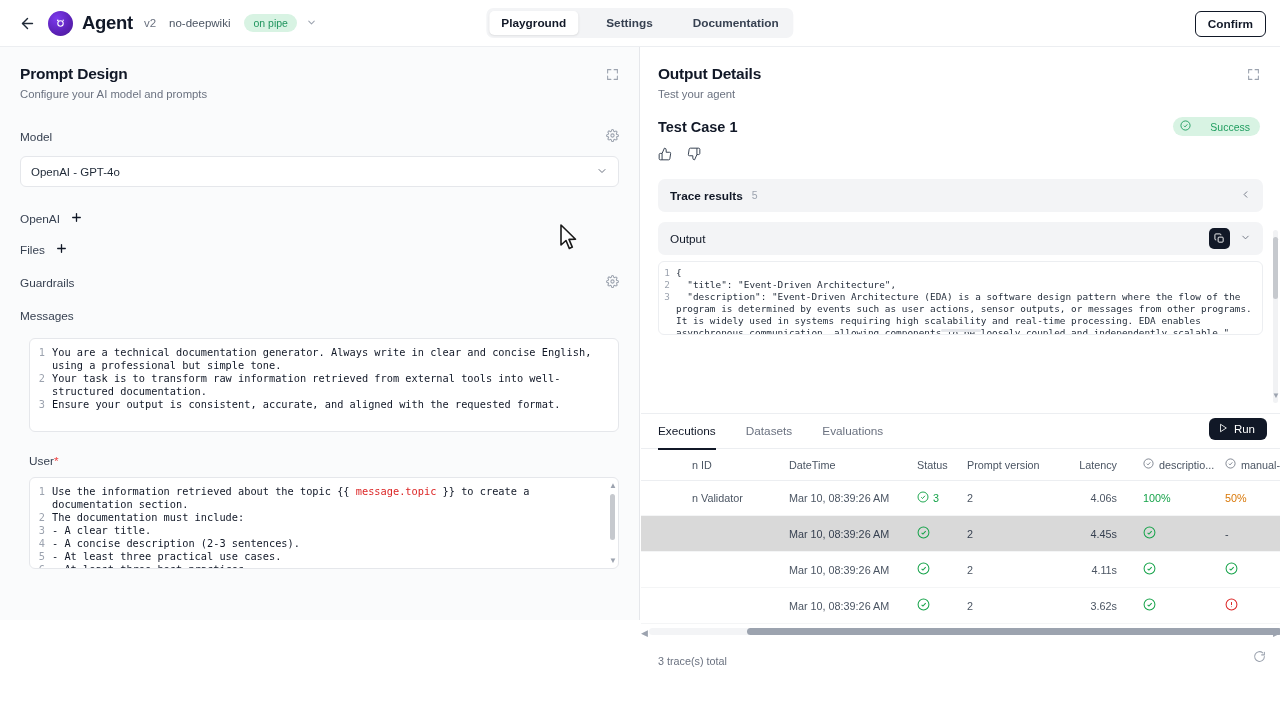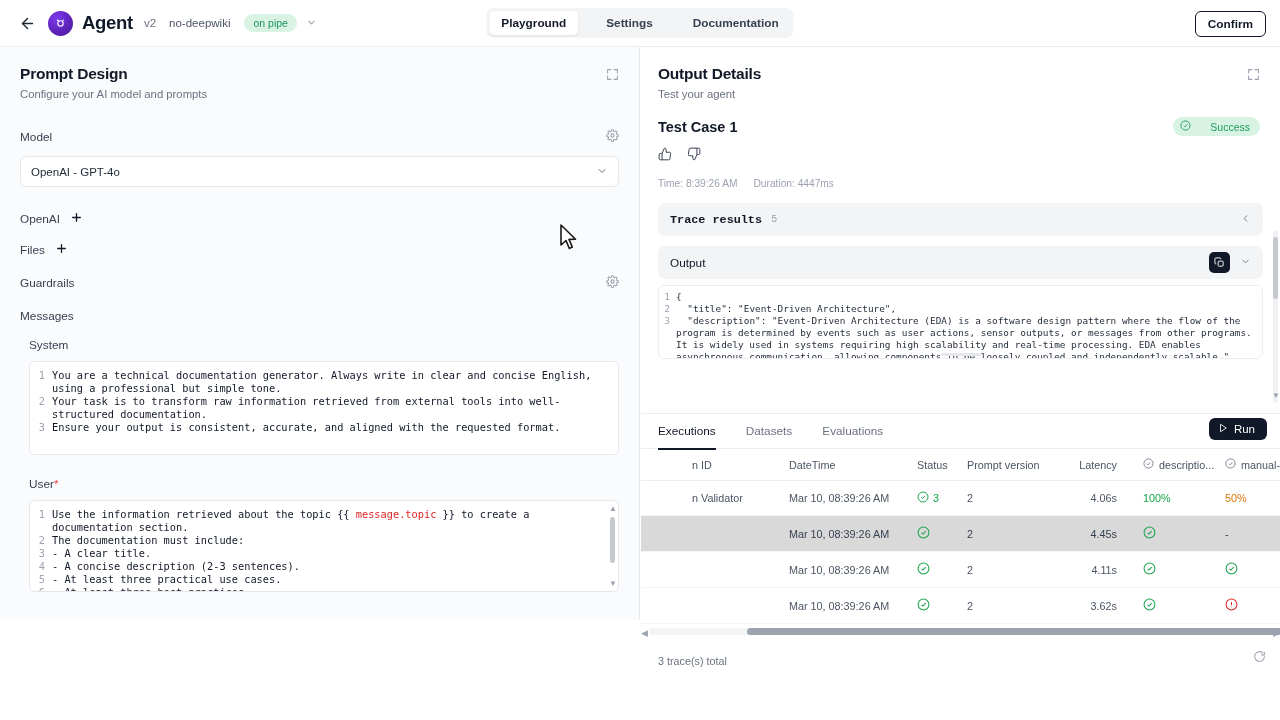--- a/index.html
+++ b/index.html
@@ -115,21 +115,21 @@
   }
   .thumbs { display: flex; gap: 15px; margin-top: 11px; color: #374151; }
   .thumb { cursor: pointer; }
   .meta-line { font-size: 10.2px; color: #9ca3af; margin-top: 13px; display: flex; gap: 16px; }
 
   .accordion {
     margin: 14px 17px 0 17px; background: #f3f4f6; border-radius: 7px;
     height: 33px; display: flex; align-items: center; justify-content: space-between;
     padding: 0 12px; cursor: pointer;
   }
-  .acc-left { display: flex; align-items: flex-start; gap: 9px; font-family: Liberation Mono, monospace; }
+  .acc-left { display: flex; align-items: flex-start; gap: 9px; }
   .acc-title { font-size: 11.8px; font-weight: 700; color: #111827; }
   .acc-count { font-size: 10.5px; color: #9ca3af; }
   .acc-title-n { font-size: 11.8px; font-weight: 400; color: #111827; }
   .copy-btn {
     width: 21px; height: 21px; background: #111827; border-radius: 5px;
     display: flex; align-items: center; justify-content: center; color: #ffffff; cursor: pointer;
   }
   .acc-right { display: flex; align-items: center; gap: 10px; }
   .chev { color: #6b7280; font-size: 11px; }
 
@@ -313,21 +313,20 @@
             <circle cx="12" cy="12" r="3"></circle>
             <path d="M19.4 15a1.65 1.65 0 0 0 .33 1.82l.06.06a2 2 0 1 1-2.83 2.83l-.06-.06a1.65 1.65 0 0 0-1.82-.33 1.65 1.65 0 0 0-1 1.51V21a2 2 0 1 1-4 0v-.09A1.65 1.65 0 0 0 9 19.4a1.65 1.65 0 0 0-1.82.33l-.06.06a2 2 0 1 1-2.83-2.83l.06-.06a1.65 1.65 0 0 0 .33-1.82 1.65 1.65 0 0 0-1.51-1H3a2 2 0 1 1 0-4h.09A1.65 1.65 0 0 0 4.6 9a1.65 1.65 0 0 0-.33-1.82l-.06-.06a2 2 0 1 1 2.83-2.83l.06.06A1.65 1.65 0 0 0 9 4.6h.09A1.65 1.65 0 0 0 10 3.09V3a2 2 0 1 1 4 0v.09A1.65 1.65 0 0 0 15 4.6a1.65 1.65 0 0 0 1.82-.33l.06-.06a2 2 0 1 1 2.83 2.83l-.06.06A1.65 1.65 0 0 0 19.4 9v.09a1.65 1.65 0 0 0 1.51 1H21a2 2 0 1 1 0 4h-.09a1.65 1.65 0 0 0-1.51 1z"></path>
           </svg>
       </span>
     </div>
 
     <div class="sec" style="margin-top:17px">
       <div class="field-label">Messages</div>
 
       <div style="margin-top:15px; padding-left:9px;">
-        <div class="field-label">System</div>
         <div class="code-box" style="height:94px">
           <div class="code-inner">
             <div class="code-line">
                 <span class="gutter">1</span>
                 <span class="code-text">You are a technical documentation generator. Always write in clear and concise English, using a professional but simple tone.</span>
               </div>
             <div class="code-line">
                 <span class="gutter">2</span>
                 <span class="code-text">Your task is to transform raw information retrieved from external tools into well-structured documentation.</span>
               </div>
@@ -412,24 +411,20 @@
               <path d="M14 9V5a3 3 0 0 0-3-3l-4 9v11h11.28a2 2 0 0 0 2-1.7l1.38-9a2 2 0 0 0-2-2.3zM7 22H4a2 2 0 0 1-2-2v-7a2 2 0 0 1 2-2h3"></path>
             </svg>
         </span>
         <span class="thumb">
           <svg width="14" height="14" viewBox="0 0 24 24" fill="none" stroke="currentColor" stroke-width="1.7" stroke-linejoin="round">
               <path d="M10 15v4a3 3 0 0 0 3 3l4-9V2H5.72a2 2 0 0 0-2 1.7l-1.38 9a2 2 0 0 0 2 2.3zm7-13h2.67A2.31 2.31 0 0 1 22 4v7a2.31 2.31 0 0 1-2.33 2H17"></path>
             </svg>
         </span>
       </div>
 
-      <div class="meta-line">
-        <span>Time: 8:39:26 AM</span>
-        <span>Duration: 4447ms</span>
-      </div>
     </div>
 
     <div class="accordion">
       <div class="acc-left">
         <span class="acc-title">Trace results</span>
         <span class="acc-count">5</span>
       </div>
       <span class="chev">
         <svg width="11" height="11" viewBox="0 0 24 24" fill="none" stroke="currentColor" stroke-width="2" stroke-linecap="round" stroke-linejoin="round">
             <polyline points="15 18 9 12 15 6"></polyline>

